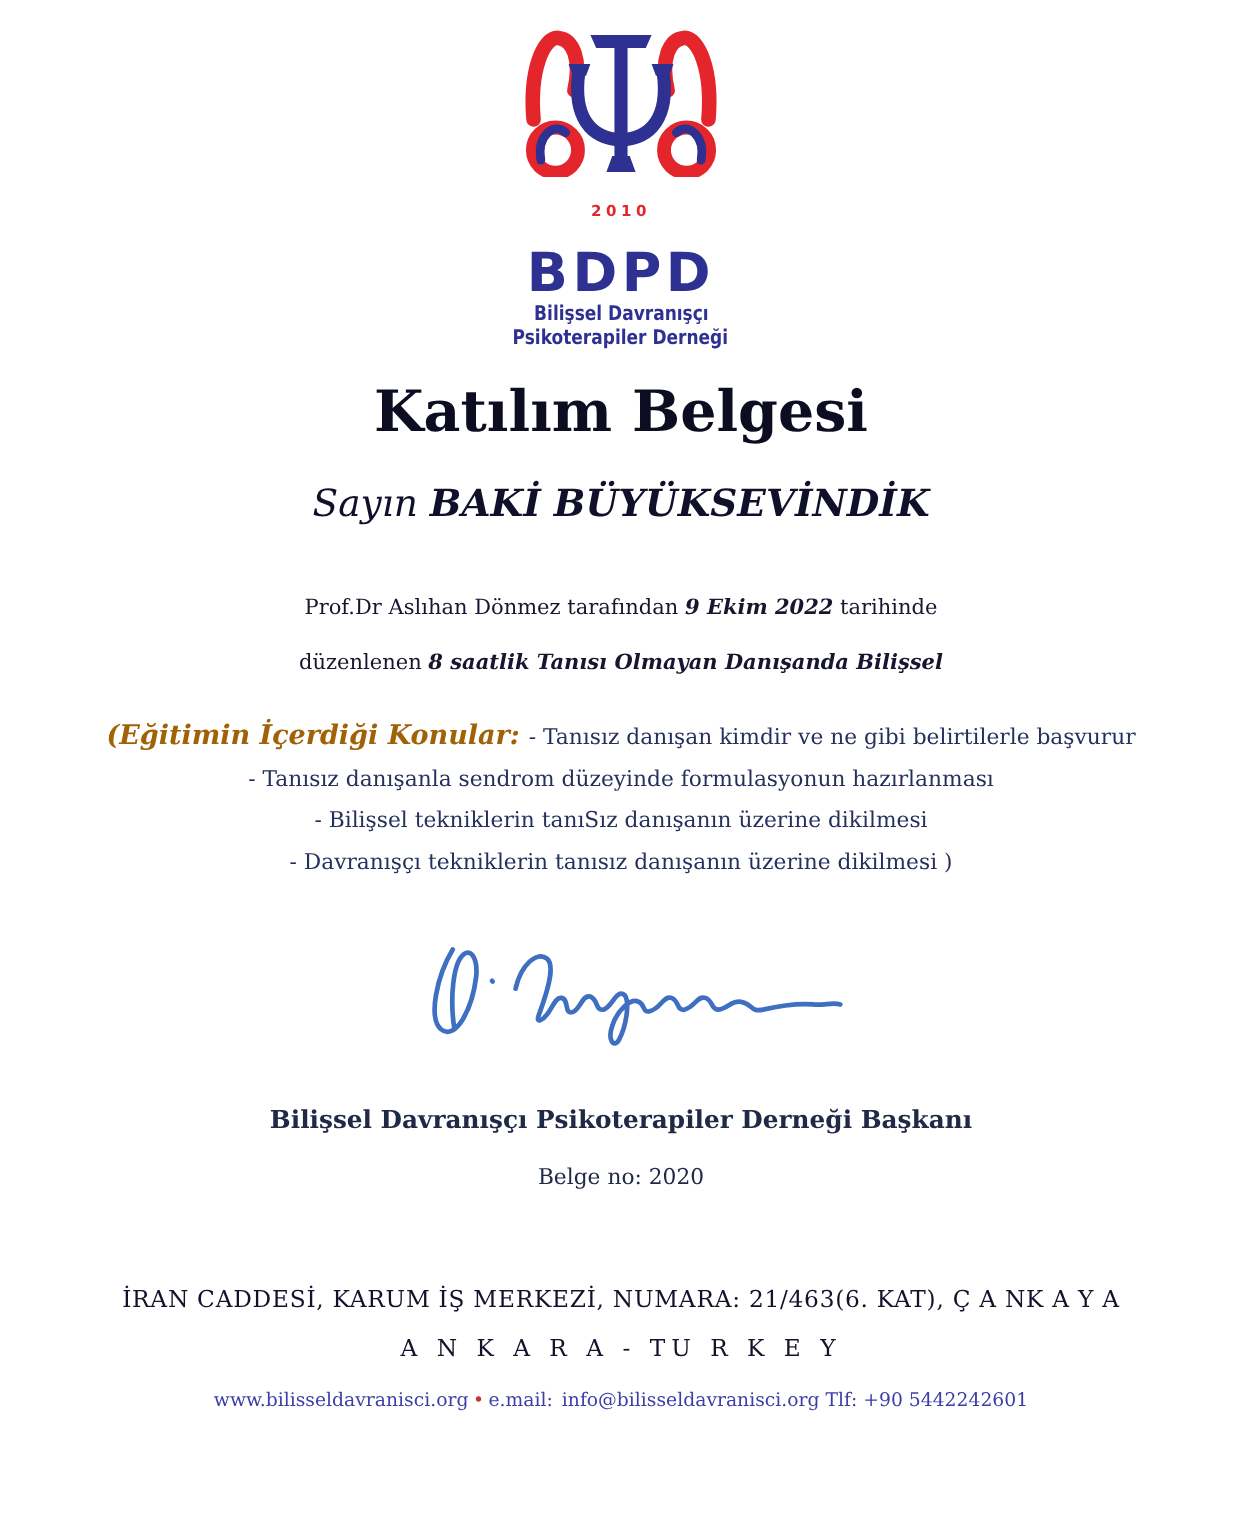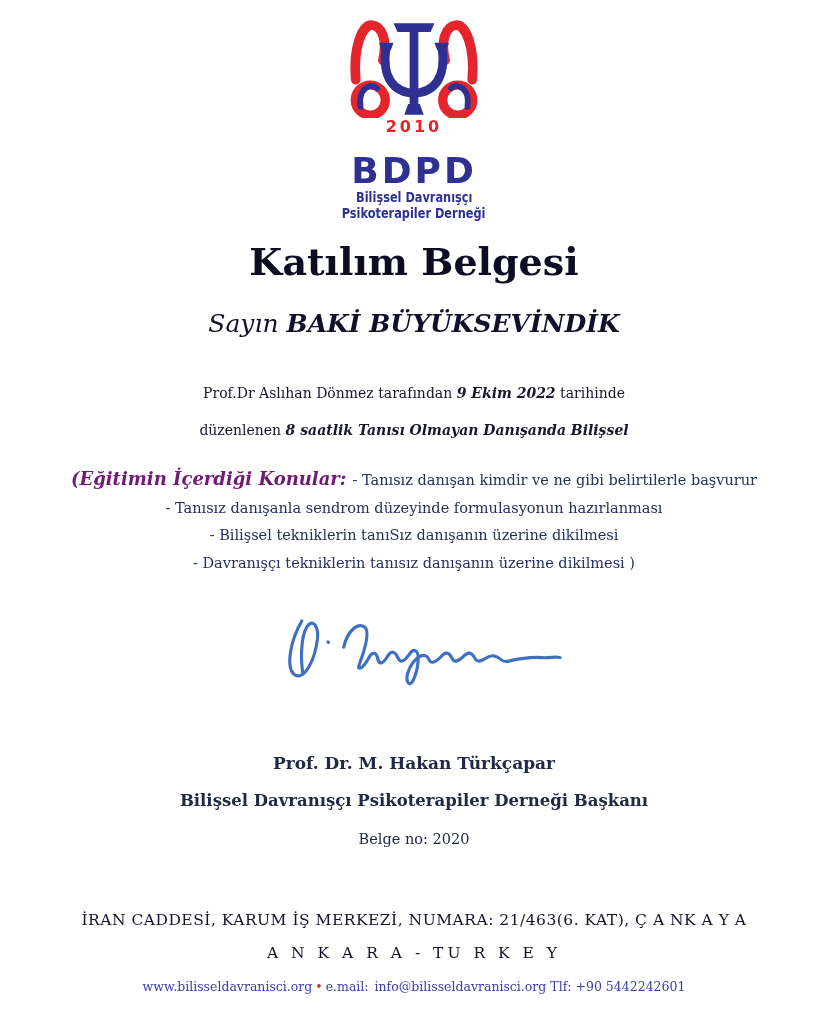--- a/index.html
+++ b/index.html
@@ -6,22 +6,22 @@
   .page{
     width:828px;height:1011px;background:#ffffff;position:relative;
     font-family:"DejaVu Serif","Liberation Serif",serif;
     display:flex;flex-direction:column;align-items:center;overflow:hidden;
     color:#14142a;
   }
   
   .logo{margin-top:18px;display:flex;flex-direction:column;align-items:center;}
   .logo-year{
     font-family:"DejaVu Sans","Liberation Sans",sans-serif;
-    font-size:16px;font-weight:bold;letter-spacing:3px;color:#e4262c;
-    margin-top:1px;line-height:1;
+    font-size:10px;font-weight:bold;letter-spacing:3px;color:#e4262c;
+    margin-top:19px;line-height:1;
   }
   .logo-acronym{
     font-family:"DejaVu Sans","Liberation Sans",sans-serif;
     font-size:36px;font-weight:800;letter-spacing:3px;color:#2e3192;
     line-height:1;margin-top:18px;
   }
   .logo-org{
     font-family:"DejaVu Sans","Liberation Sans",sans-serif;
     font-size:13.5px;font-weight:bold;color:#2e3192;line-height:1.08;
     transform:scaleX(.84);transform-origin:center;margin-top:1px;white-space:nowrap;
@@ -32,21 +32,21 @@
   }
   .recipient{margin-top:27px;font-size:25px;font-style:italic;color:#10102a;}
   .recipient .name{font-weight:bold;}
   
   .body-text{margin-top:37px;text-align:center;}
   .body-line{font-size:14px;line-height:37px;color:#16162e;margin:0;}
   .body-line b{font-style:italic;}
   
   .topics{margin-top:16px;text-align:center;color:#25305c;}
   .topics-intro{
-    font-size:18px;font-weight:bold;font-style:italic;color:#701a75;margin-right:6px;margin-top:12px;
+    font-size:18px;font-weight:bold;font-style:italic;color:#a16207;margin-right:6px;margin-top:12px;
   }
   .topic-item{font-size:14.5px;line-height:27.5px;color:#25305c;}
   .topics-line1{line-height:27.5px;}
   
   .signature{margin-top:30px;transform:translateX(10px);}
   
   .signer-name{margin-top:46px;font-size:17px;font-weight:bold;color:#202a46;}
   .signer-role{margin-top:18px;font-size:16.5px;font-weight:bold;color:#202a46;text-align:right;}
   .doc-no{margin-top:21px;font-size:14.5px;color:#202a46;}
   
@@ -118,21 +118,20 @@
         <path d="M78,46 C82,28 94,17 102,23 C108,28 103,45 99,57 C96,66 93,71 97,70
                  C105,67 107,52 113,53 C119,54 115,65 121,64 C127,63 129,50 135,52 C141,54 139,63 145,62
                  C152,60 154,48 160,50 C166,52 163,74 157,85 C153,92 148,85 152,74 C156,62 166,53 172,56
                  C177,58 175,65 181,63 C189,61 191,51 197,53 C203,55 201,63 207,62
                  C215,60 217,51 223,53 C229,55 227,62 233,62 C240,61 243,55 250,56
                  C260,58 257,64 267,62 C280,59 293,57 305,58 C314,59 320,56 326,58"></path>
       </g>
     </svg>
   </div>
 
-  <div class="signer-name">Prof. Dr. M. Hakan Türkçapar</div>
   <div class="signer-role">Bilişsel Davranışçı Psikoterapiler Derneği Başkanı</div>
   <div class="doc-no">Belge no: 2020</div>
 
   <div class="footer">
     <div class="addr1">İRAN CADDESİ, KARUM İŞ MERKEZİ, NUMARA: 21/463(6. KAT), Ç A NK A Y A</div>
     <div class="addr2">A N K A R A - TU R K E Y</div>
     <div class="contact">
       <span>www.bilisseldavranisci.org</span><span class="sep">•</span><span>e.mail:</span><span class="gap">info@bilisseldavranisci.org</span>
       <span>Tlf:</span>
       <span>+90 5442242601</span>

